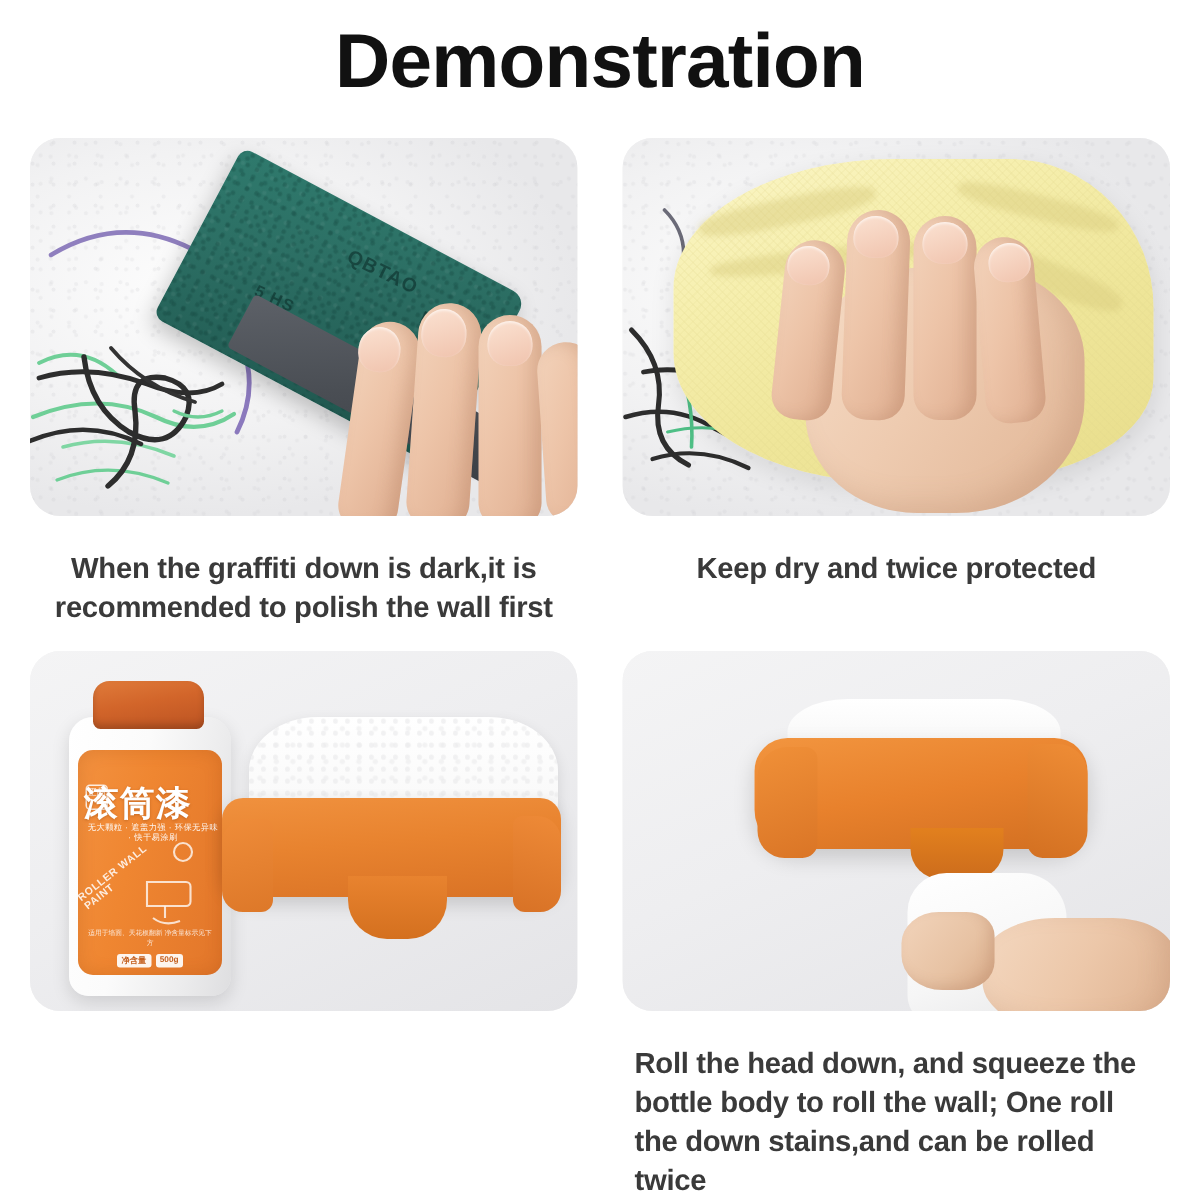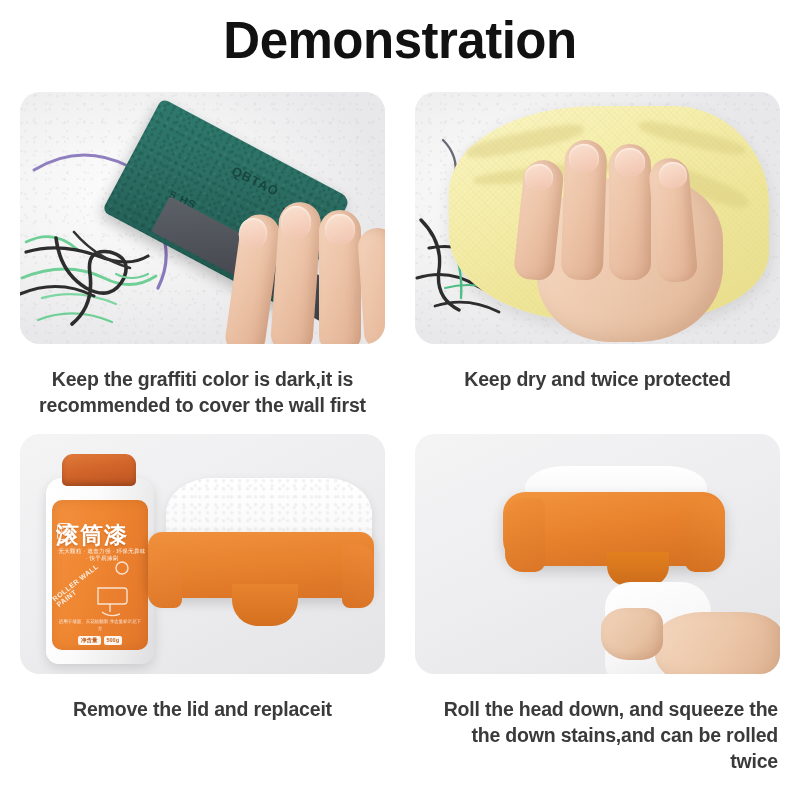--- a/index.html
+++ b/index.html
@@ -71,21 +71,21 @@
   .caption {
     font-size: 19.5px;
     font-weight: bold;
     color: #3a3a3a;
     line-height: 26px;
     text-align: center;
     padding: 22px 2px 0 2px;
     letter-spacing: -0.2px;
   }
   .caption-left {
-    text-align: right;
+    text-align: left;
     padding-left: 8px;
   }
 
   
   .wall-light {
     position: absolute;
     inset: 0;
     background:
       radial-gradient(ellipse 70% 60% at 30% 40%, #fdfdfd 0%, #f2f2f3 60%, #e8e8ea 100%);
   }
@@ -540,22 +540,22 @@
             <div class="finger" style="left:14px; top:52px; width:40px; height:140px; transform:rotate(8deg);"></div>
             <div class="nail" style="left:20px; top:56px; width:28px; height:30px; transform:rotate(8deg);"></div>
             <div class="finger" style="left:56px; top:40px; width:42px; height:150px; transform:rotate(4deg);"></div>
             <div class="nail" style="left:62px; top:44px; width:30px; height:32px; transform:rotate(4deg);"></div>
             <div class="finger" style="left:100px; top:48px; width:42px; height:142px; transform:rotate(0deg);"></div>
             <div class="nail" style="left:106px; top:52px; width:30px; height:30px;"></div>
             <div class="finger" style="left:142px; top:66px; width:38px; height:120px; transform:rotate(-4deg);"></div>
           </div>
         </div>
         <div class="caption">
-          <div>Keep the graffiti color is dark,it is</div>
-          <div>recommended to cover the wall first</div>
+          <div>When the graffiti down is dark,it is</div>
+          <div>recommended to polish the wall first</div>
         </div>
       </div>
 
       <div class="cell">
         <div class="photo">
           <div class="wall-light"></div>
           <div class="wall-texture"></div>
 
           <svg class="scribble" viewBox="0 0 365 252">
             <g fill="none" stroke-linecap="round">
@@ -630,21 +630,20 @@
           <div class="roller">
             <div class="roller-nap"></div>
             <div class="roller-frame">
               <div class="roller-arm-l"></div>
               <div class="roller-arm-r"></div>
             </div>
             <div class="roller-neck"></div>
           </div>
         </div>
         <div class="caption">
-          <div>Remove the lid and replaceit</div>
         </div>
       </div>
 
       <div class="cell">
         <div class="photo photo-tall">
           <div class="wall4"></div>
 
           <div class="roller4">
             <div class="r4-nap"></div>
             <div class="r4-frame">
@@ -655,19 +654,20 @@
           </div>
 
           <div class="hand4">
             <div class="bottle4"></div>
             <div class="palm4"></div>
             <div class="thumb4"></div>
           </div>
         </div>
         <div class="caption caption-left">
           <div>Roll the head down, and squeeze the</div>
+          <div>bottle body to roll the wall; One roll</div>
           <div>the down stains,and can be rolled twice</div>
 
         </div>
       </div>
     </div>
   </div>
 </div>
 
 </body></html>

